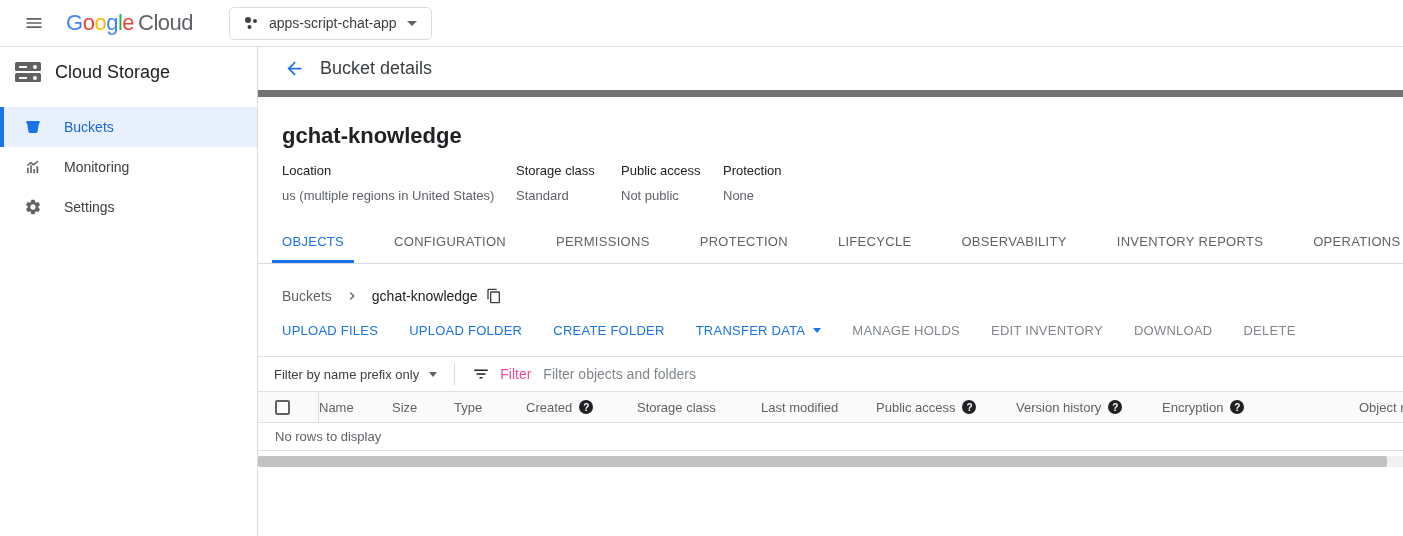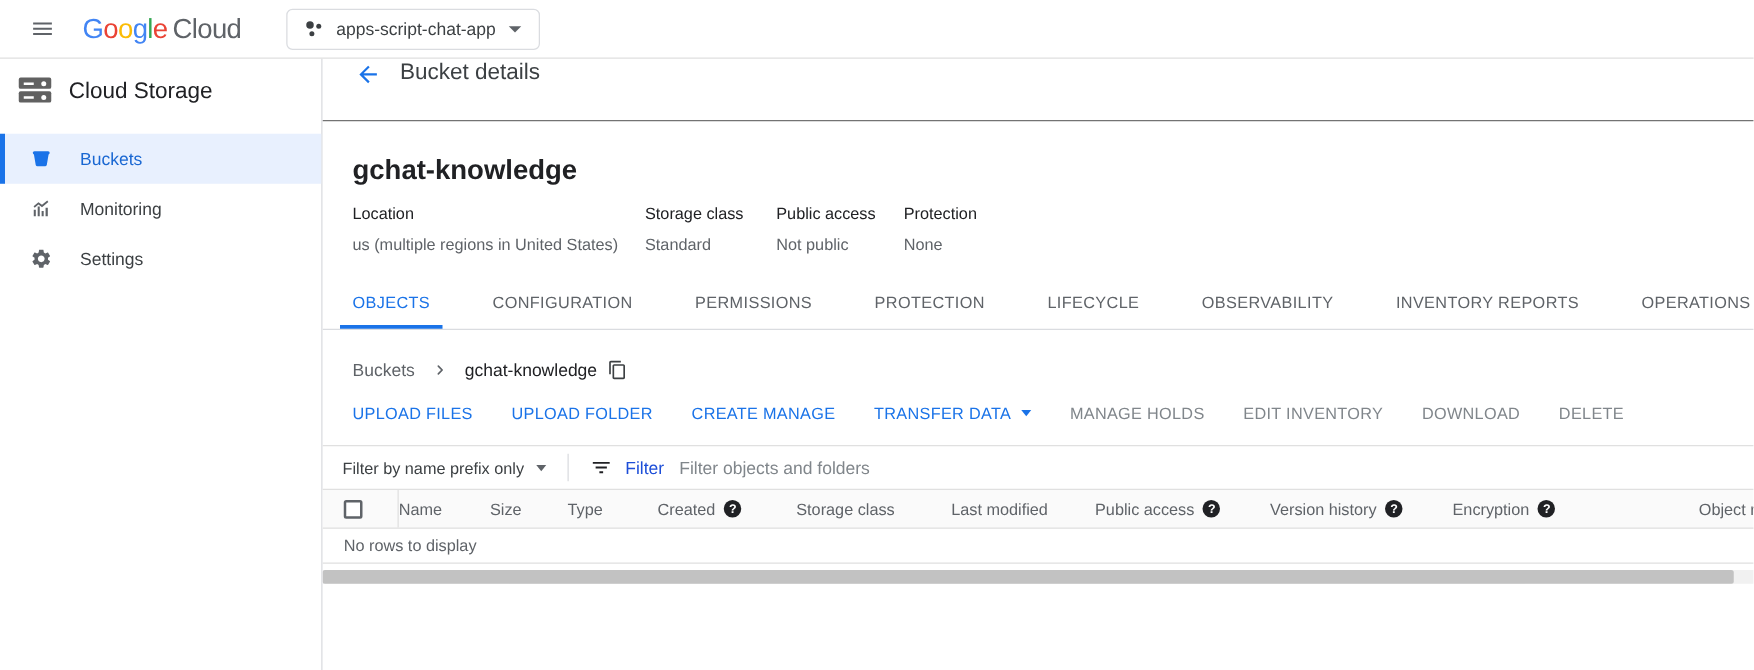--- a/index.html
+++ b/index.html
@@ -42,21 +42,21 @@
   .nav { margin-top:10px; }
   .nav-item { height:40px; display:flex; align-items:center; padding-left:24px; cursor:pointer; }
   .nav-item .nav-icon { width:18px; height:18px; display:flex; align-items:center; justify-content:center; }
   .nav-item .nav-icon svg { fill:#5f6368; }
   .nav-label { margin-left:22px; font-size:14px; color:#3c4043; }
   .nav-item.selected { background:#e8f0fe; border-left:4px solid #1a73e8; padding-left:20px; }
   .nav-item.selected .nav-label { color:#1967d2; }
   .nav-item.selected .nav-icon svg { fill:#1a73e8; }
 
   
-  .page-header { height:50px; display:flex; align-items:flex-start; border-bottom:1px solid #737373; padding-left:24px; }
+  .page-header { height:50px; display:flex; align-items:center; border-bottom:7px solid #737373; padding-left:24px; }
   .back-arrow { width:24px; height:24px; display:flex; align-items:center; justify-content:center; cursor:pointer; }
   .page-title { margin-left:14px; font-size:18px; color:#3c4043; }
 
   
   .bucket-name { margin:26px 0 0 24px; font-size:22px; font-weight:700; color:#202124; }
   .meta-row { display:flex; margin:14px 0 0 24px; }
   .meta-col0{width:234px}.meta-col1{width:105px}.meta-col2{width:102px}
   .meta-label { font-size:13px; font-weight:400; color:#202124; }
   .meta-value { margin-top:10px; font-size:13px; color:#5f6368; }
 
@@ -80,21 +80,21 @@
   .action-btn .caret-down { border-top-color:#1a73e8; border-left-width:4px; border-right-width:4px; border-top-width:5px; }
   .action-btn.disabled { color:#80868b; cursor:default; }
   .actions-divider { margin-top:18px; border-bottom:1px solid #e0e0e0; }
 
   
   .filter-row { height:35px; display:flex; align-items:center; padding-left:16px; border-bottom:1px solid #e0e0e0; }
   .filter-scope { display:flex; align-items:center; gap:10px; font-size:13px; color:#3c4043; cursor:pointer; }
   .filter-scope .caret-down { border-left-width:4px; border-right-width:4px; border-top-width:5px; border-top-color:#5f6368; }
   .v-divider { width:1px; height:22px; background:#dadce0; margin:0 17px; }
   .filter-icon { display:flex; align-items:center; margin-right:10px; }
-  .filter-label { font-size:14px; font-weight:500; color:#1d4ed8; margin-right:12px; }
+  .filter-label { font-size:14px; font-weight:500; color:#ec4899; margin-right:12px; }
   .filter-input { border:none; outline:none; font-size:14px; flex:1;
     font-family:"Liberation Sans", sans-serif; color:#202124; }
   .filter-input::placeholder { color:#80868b; }
 
   
   .thead { height:31px; background:#fafafa; border-bottom:1px solid #e0e0e0; display:flex; align-items:center; }
   .th { font-size:13px; font-weight:500; color:#5f6368; white-space:nowrap; display:flex; align-items:center; gap:7px; overflow:hidden; }
   .th-cb { width:61px; padding-left:17px; border-right:1px solid #e0e0e0; align-self:stretch; }
   .c0{width:73px}.c1{width:62px}.c2{width:72px}.c3{width:111px}.c4{width:124px}
   .c5{width:115px}.c6{width:140px}.c7{width:146px}.c8{width:197px}.c9{flex:1}
@@ -226,21 +226,21 @@
       <span class="copy-btn">
         <svg width="16" height="16" viewBox="0 0 24 24">
             <path fill="#3c4043" d="M16 1H4c-1.1 0-2 .9-2 2v14h2V3h12V1zm3 4H8c-1.1 0-2 .9-2 2v14c0 1.1.9 2 2 2h11c1.1 0 2-.9 2-2V7c0-1.1-.9-2-2-2zm0 16H8V7h11v14z"></path>
           </svg>
       </span>
     </div>
 
     <div class="actions">
       <span class="action-btn">UPLOAD FILES</span>
       <span class="action-btn">UPLOAD FOLDER</span>
-      <span class="action-btn">CREATE MANAGE</span>
+      <span class="action-btn">CREATE FOLDER</span>
       <span class="action-btn">
         <span>TRANSFER DATA</span>
         <span class="caret-down"></span>
       </span>
       <span class="action-btn disabled">MANAGE HOLDS</span>
       <span class="action-btn disabled">EDIT INVENTORY</span>
       <span class="action-btn disabled">DOWNLOAD</span>
       <span class="action-btn disabled">DELETE</span>
     </div>
     <div class="actions-divider"></div>

